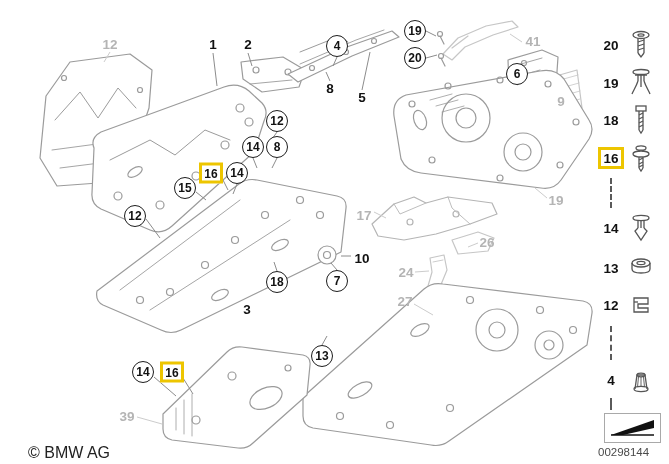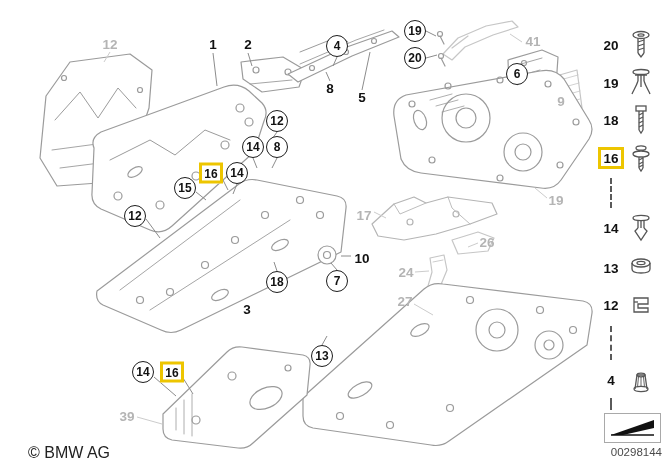--- a/index.html
+++ b/index.html
@@ -21,21 +21,21 @@
   .lnum { min-width:26px; text-align:center; font-weight:bold; font-size:13.5px; color:#111; }
   .lnum.hl { border:3px solid var(--hl,#edc500); height:22px; display:inline-flex;
              align-items:center; justify-content:center; background:#fff; }
   .licon { width:28px; height:32px; display:flex; align-items:center; justify-content:center; }
   .licon svg { display:block; }
   .ldash { position:absolute; left:12px; width:0; border-left:2px dashed #5a5a5a; }
   .arrowbox { position:absolute; left:604px; top:413px; width:57px; height:30px;
               border:1px solid #a9a9a9; display:flex; align-items:center; justify-content:center; background:#fff; }
 
   .footer-copy { position:absolute; left:28px; top:444px; font-size:16px; color:#222; }
-  .footer-num { position:absolute; left:598px; top:446px; width:64px; text-align:right;
+  .footer-num { position:absolute; left:598px; top:446px; width:64px; text-align:left;
                 font-size:11.5px; color:#4a4a4a; }
 </style>
 </head>
 <body>
 
 <div class="stage">
 
   <svg class="art" width="669" height="464" viewBox="0 0 669 464">
     <g fill="#ffffff" stroke="#9b9b9b" stroke-width="1.2" stroke-linejoin="round" stroke-linecap="round">
 

